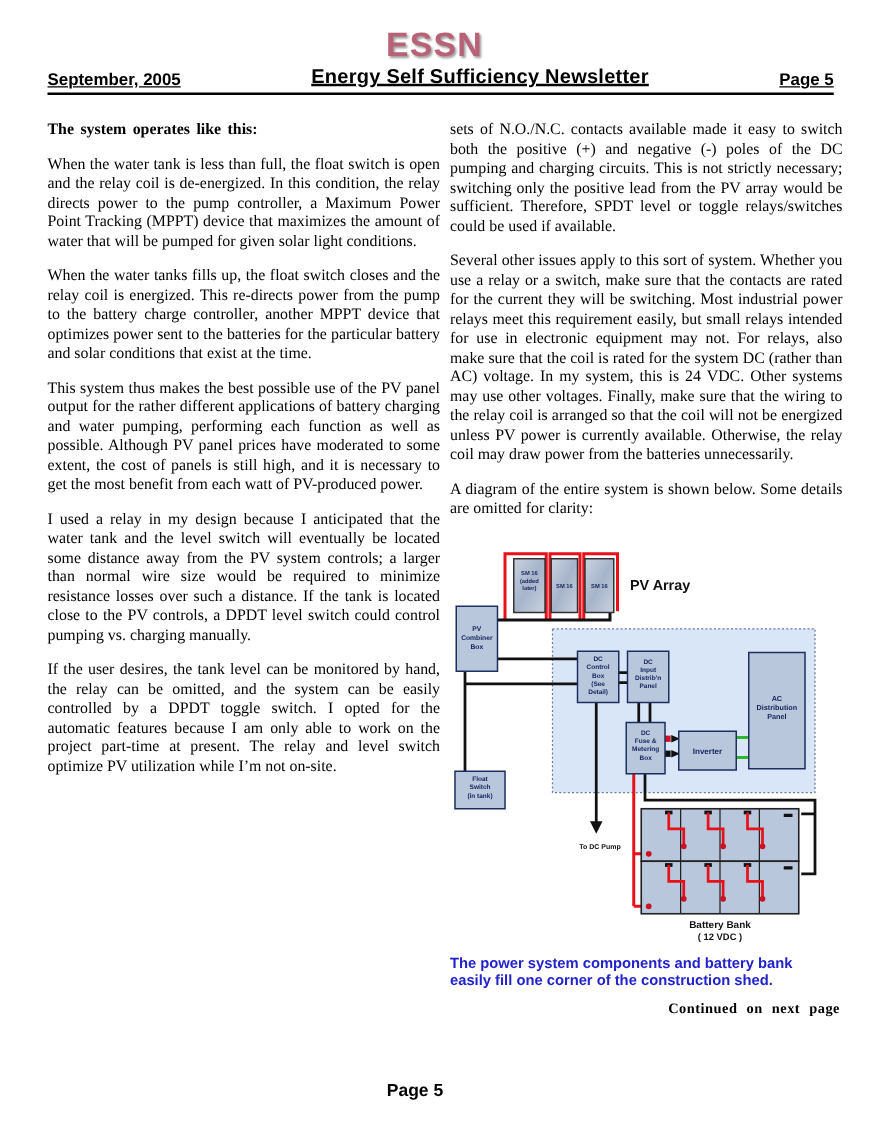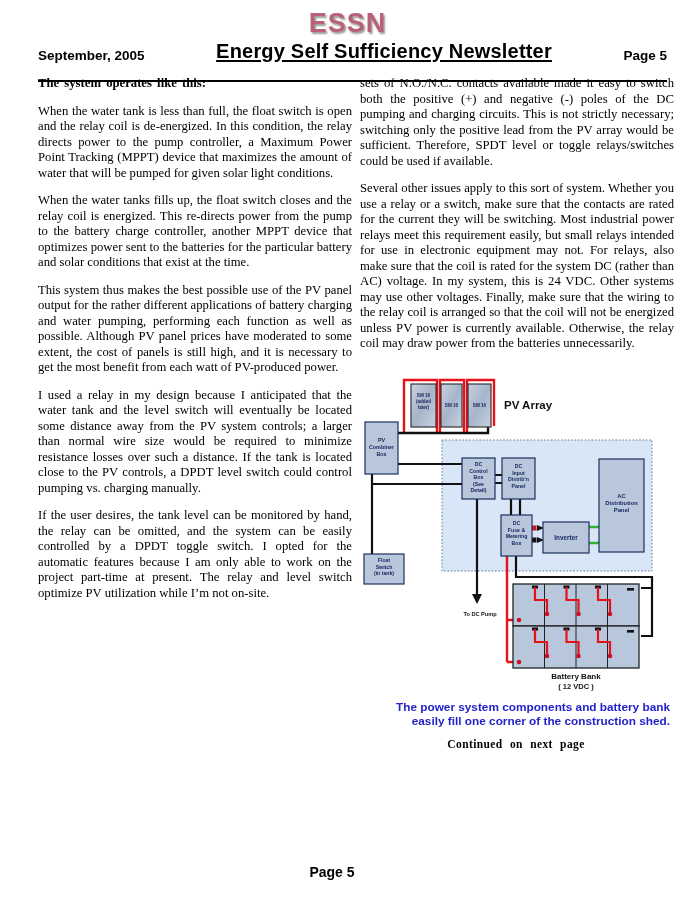--- a/index.html
+++ b/index.html
@@ -1,44 +1,44 @@
 <!DOCTYPE html>
 <html><head>
 <meta charset="utf-8">
 <style>
   html,body{margin:0;padding:0;}
   body{
     width:695px;height:900px;background:#ffffff;position:relative;overflow:hidden;
     font-family:"Liberation Serif",serif;color:#000;
   }
   .brand{
-    text-align:center;margin-top:8px;
+    text-align:center;margin-top:21px;
     font-family:"Liberation Sans",sans-serif;font-weight:bold;font-size:27px;letter-spacing:1px;
     color:#b96277;text-shadow:1.5px 1.5px 2px #9a9a9a;
   }
   .header-row{
     display:flex;align-items:flex-end;justify-content:space-between;
-    margin:1px 28px 0 38px;border-bottom:2.5px solid #000;padding-bottom:17px;
+    margin:1px 28px 0 38px;border-bottom:2.5px solid #000;padding-bottom:3px;text-decoration:underline;
   }
   .hdr-date,.hdr-page{font-family:"Liberation Sans",sans-serif;font-weight:bold;font-size:13.5px;}
   .hdr-title{
-    font-family:"Liberation Sans",sans-serif;font-weight:bold;font-size:20px;
+    font-family:"Liberation Sans",sans-serif;font-weight:bold;font-size:16px;
     text-decoration:underline;text-underline-offset:2px;letter-spacing:.2px;
   }
-  .cols{position:absolute;top:76px;left:38px;display:flex;gap:8px;}
+  .cols{position:absolute;top:96px;left:38px;display:flex;gap:8px;}
   .col{width:314px;font-size:12.7px;line-height:15.5px;text-align:justify;}
   .col p{margin:0 0 12px 0;}
   .col p.head{font-weight:bold;word-spacing:2px;}
   .diagram{display:block;margin:2px 0 4px -3px;}
   .caption{
     font-family:"Liberation Sans",sans-serif;font-weight:bold;font-size:11.8px;color:#2222cc;
-    text-align:right;line-height:1.25;margin:2px 4px 8px 0;
+    text-align:left;line-height:1.25;margin:2px 4px 8px 0;
   }
   .continued{
-    font-family:"Liberation Serif",serif;font-weight:bold;font-size:11.5px;text-align:center;
+    font-family:"Liberation Serif",serif;font-weight:bold;font-size:11.5px;text-align:right;
     word-spacing:4px;letter-spacing:.4px;margin-right:2px;
   }
   .footer{
     position:absolute;top:864px;left:0;width:664px;text-align:center;
     font-family:"Liberation Sans",sans-serif;font-weight:bold;font-size:14px;
   }
   svg text{font-family:"Liberation Sans",sans-serif;}
   .boxlbl{font-weight:bold;fill:#14235a;}
 </style>
 </head>
@@ -59,20 +59,21 @@
     <p>When the water tank is less than full, the float switch is open and the relay coil is de-energized.  In this condition, the relay directs power to the pump controller, a Maximum Power Point Tracking (MPPT) device that maximizes the amount of water that will be pumped for given solar light conditions.</p>
     <p>When the water tanks fills up, the float switch closes and the relay coil is energized.  This re-directs power from the pump to the battery charge controller, another MPPT device that optimizes power sent to the batteries for the particular battery and solar conditions that exist at the time.</p>
     <p>This system thus makes the best possible use of the PV panel output for the rather different applications of battery charging and water pumping, performing each function as well as possible.  Although PV panel prices have moderated to some extent, the cost of panels is still high, and it is necessary to get the most benefit from each watt of PV-produced power.</p>
     <p>I used a relay in my design because I anticipated that the water tank and the level switch will eventually be located some distance away from the PV system controls; a larger than normal wire size would be required to minimize resistance losses over such a distance.  If the tank is located close to the PV controls, a DPDT level switch could control pumping vs. charging manually.</p>
     <p>If the user desires, the tank level can be monitored by hand, the relay can be omitted, and the system can be easily controlled by a DPDT toggle switch.  I opted for the automatic features because I am only able to work on the project part-time at present.  The relay and level switch optimize PV utilization while I’m not on-site.</p>
   </div>
 
   <div class="col">
     <p>sets of N.O./N.C. contacts available made it easy to switch both the positive (+) and negative (-) poles of the DC pumping and charging circuits.  This is not strictly necessary; switching only the positive lead from the PV array would be sufficient.  Therefore, SPDT level or toggle relays/switches could be used if available.</p>
     <p>Several other issues apply to this sort of system.  Whether you use a relay or a switch, make sure that the contacts are rated for the current they will be switching.  Most industrial power relays meet this requirement easily, but small relays intended for use in electronic equipment may not.  For relays, also make sure that the coil is rated for the system DC (rather than AC) voltage.  In my system, this is 24 VDC.  Other systems may use other voltages.  Finally, make sure that the wiring to the relay coil is arranged so that the coil will not be energized unless PV power is currently available.  Otherwise, the relay coil may draw power from the batteries unnecessarily.</p>
+    <p>A diagram of the entire system is shown below.  Some details are omitted for clarity:</p>
 
     <svg class="diagram" width="334" height="332" viewBox="353 488 334 332" xmlns="http://www.w3.org/2000/svg">
       <defs>
         <linearGradient id="pvfill" x1="0" y1="0" x2="1" y2="1">
           <stop offset="0" stop-color="#c9d2e0"></stop>
           <stop offset="0.5" stop-color="#a6b4ca"></stop>
           <stop offset="1" stop-color="#c9d2e0"></stop>
         </linearGradient>
         <g id="jmp">
           <rect x="-3" y="1.5" width="6" height="3" fill="#111"></rect>

